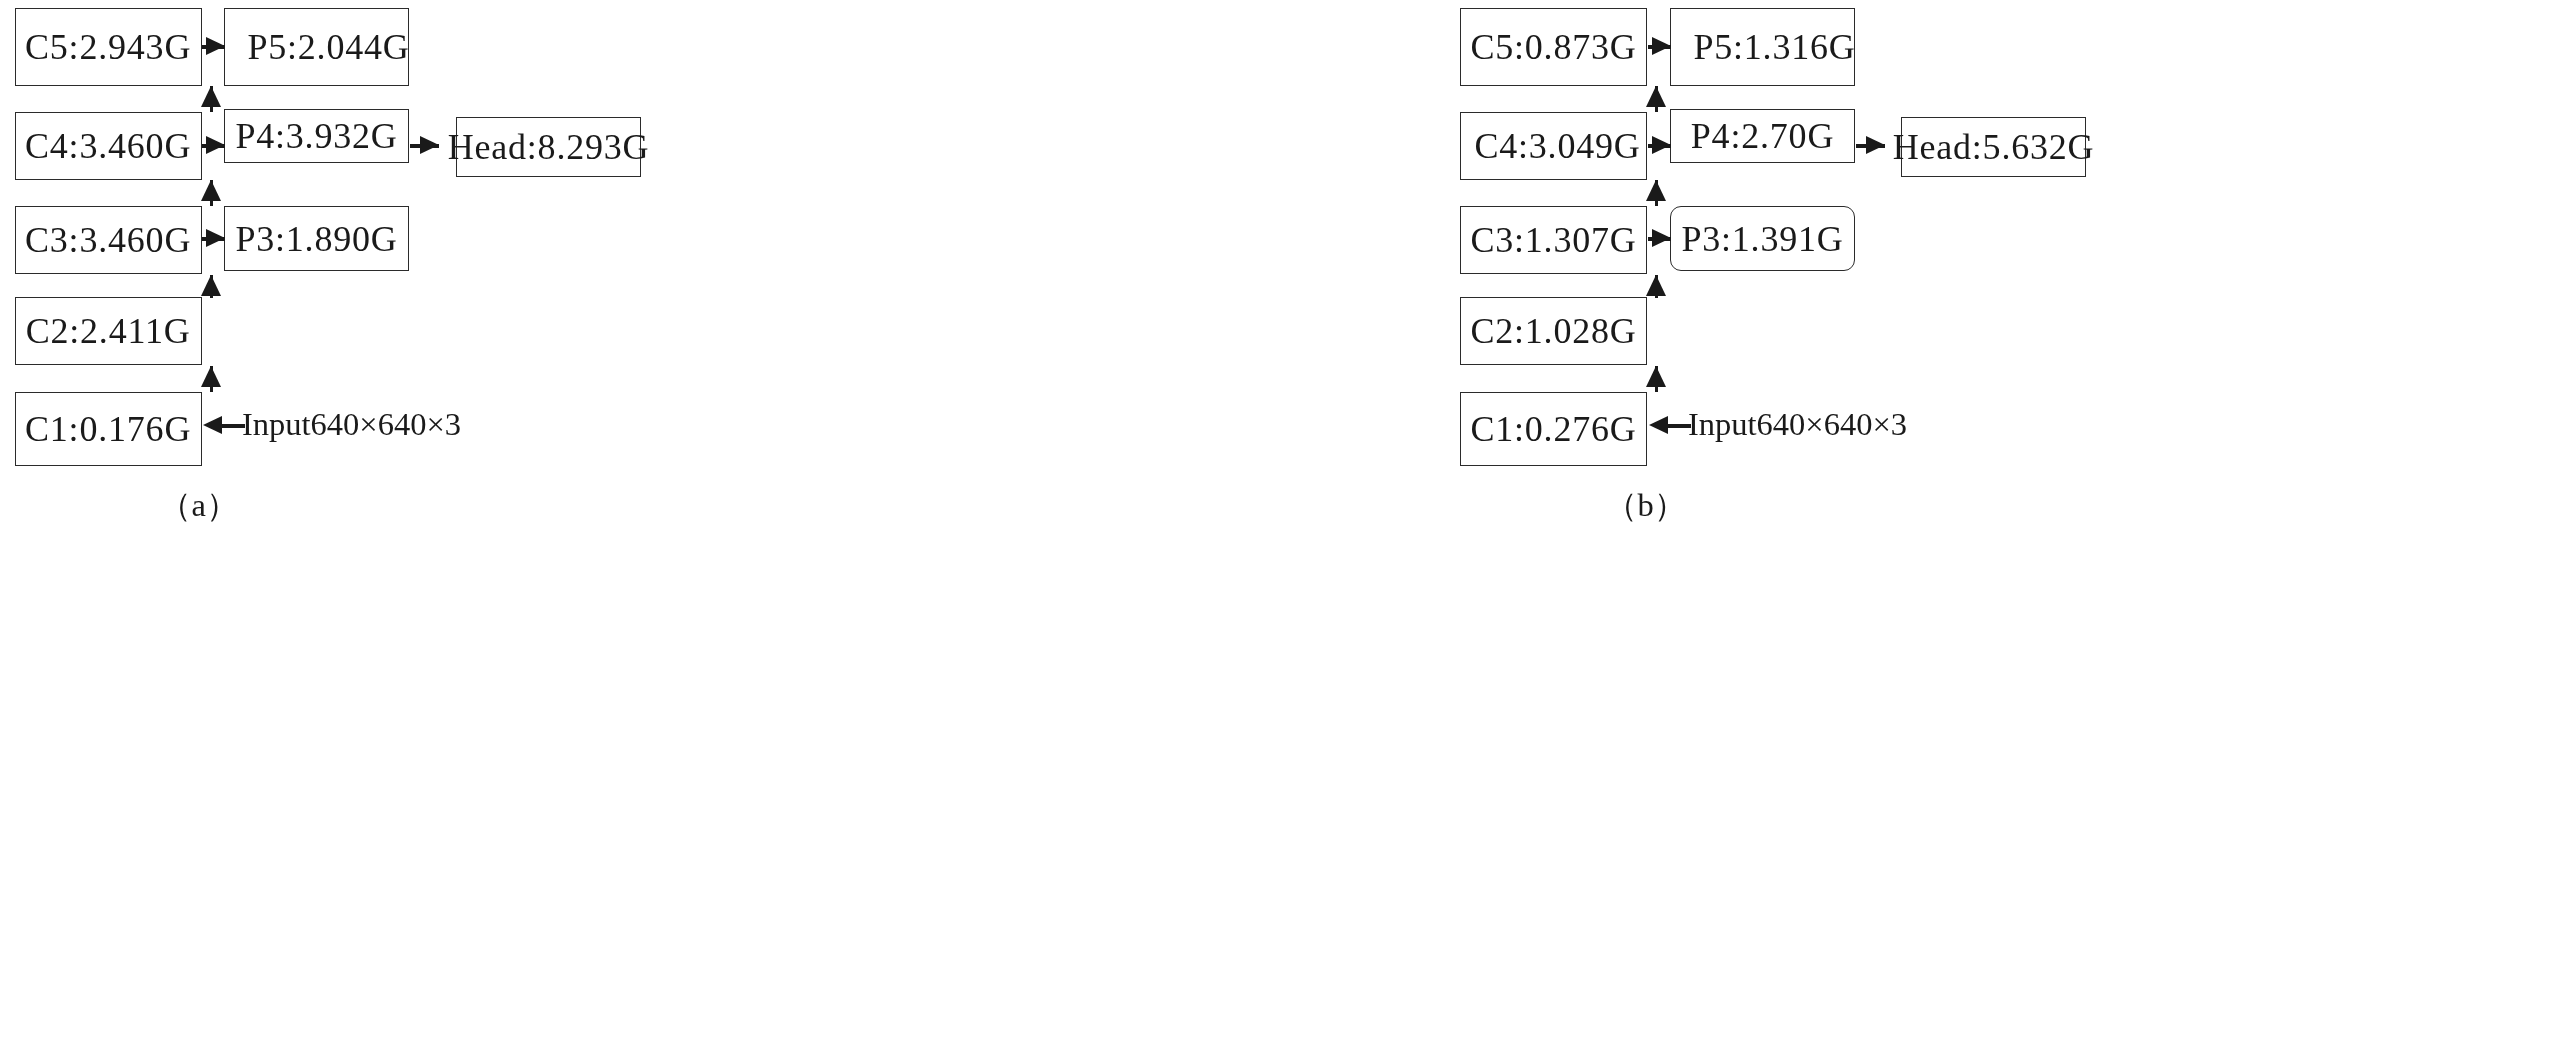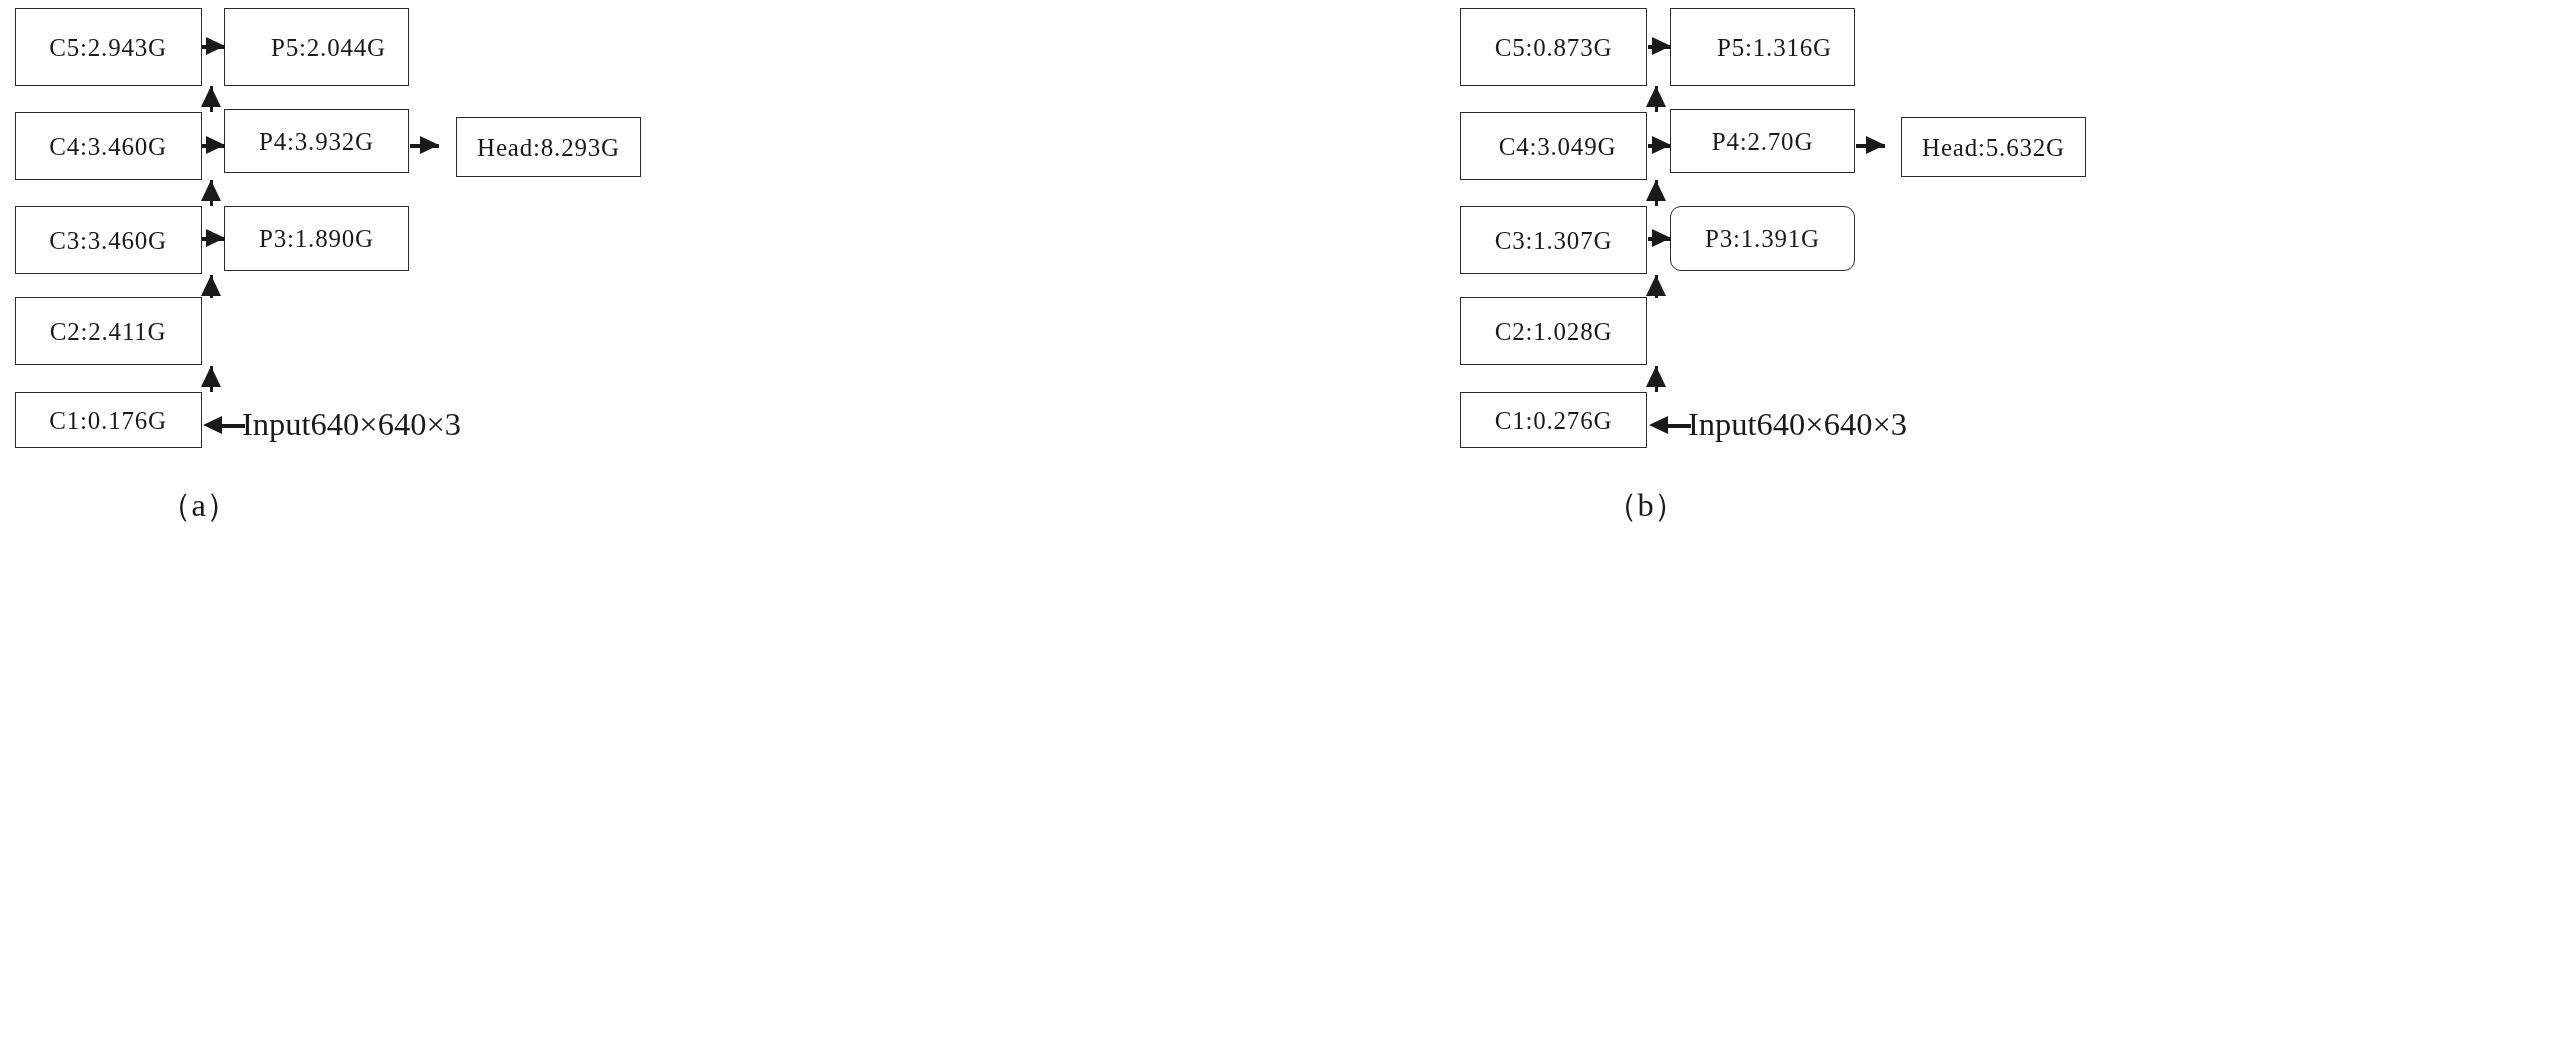--- a/index.html
+++ b/index.html
@@ -5,37 +5,37 @@
   html,body{margin:0;padding:0;background:#ffffff;}
   body{width:2576px;height:1050px;position:relative;
        font-family:"Liberation Serif","DejaVu Serif",serif;
        color:#1a1a1a;overflow:hidden;}
   .panel{position:absolute;top:0;height:1050px;width:1288px;}
   #panel-a{left:0;}
   #panel-b{left:1288px;}
 
   .node{position:absolute;box-sizing:border-box;border:1.6px solid #2b2b2b;
         background:#ffffff;display:flex;align-items:center;justify-content:center;}
-  .node .lbl{font-size:25px;letter-spacing:0.8px;white-space:nowrap;line-height:1;}
+  .node .lbl{font-size:36px;letter-spacing:0.8px;white-space:nowrap;line-height:1;}
 
   
   .col-c{left:14.6px;width:187px;}
   .col-p{left:224px;width:185px;}
   .col-h{left:439px;width:185px;margin-left:17px;}
 
   
   #a-c5,#b-c5{top:8.1px;height:78px;}
   #a-p5,#b-p5{top:8.1px;height:78px;padding-left:24px;}
   #a-c4,#b-c4{top:112px;height:68px;}
-  #a-p4,#b-p4{top:109px;height:64px;}
+  #a-p4,#b-p4{top:109px;height:54px;}
   #a-head,#b-head{top:117px;height:60px;}
   #a-c3,#b-c3{top:206px;height:68px;}
   #a-p3,#b-p3{top:206px;height:65px;}
   #a-c2,#b-c2{top:297px;height:68px;}
-  #a-c1,#b-c1{top:392px;height:56px;text-align:center;}
+  #a-c1,#b-c1{top:392px;height:74px;text-align:center;}
 
   
   .arrow-up{position:absolute;width:21px;}
   .arrow-up .shaft{position:absolute;left:9px;bottom:0;width:3.2px;background:#1a1a1a;}
   .arrow-up .headtip{position:absolute;left:0;top:0;width:0;height:0;
         border-left:10.6px solid transparent;border-right:10.6px solid transparent;
         border-bottom:21px solid #1a1a1a;}
 
   .arrow-right{position:absolute;height:19.5px;}
   .arrow-right .shaft{position:absolute;left:0;top:8.1px;height:4.1px;background:#1a1a1a;}

